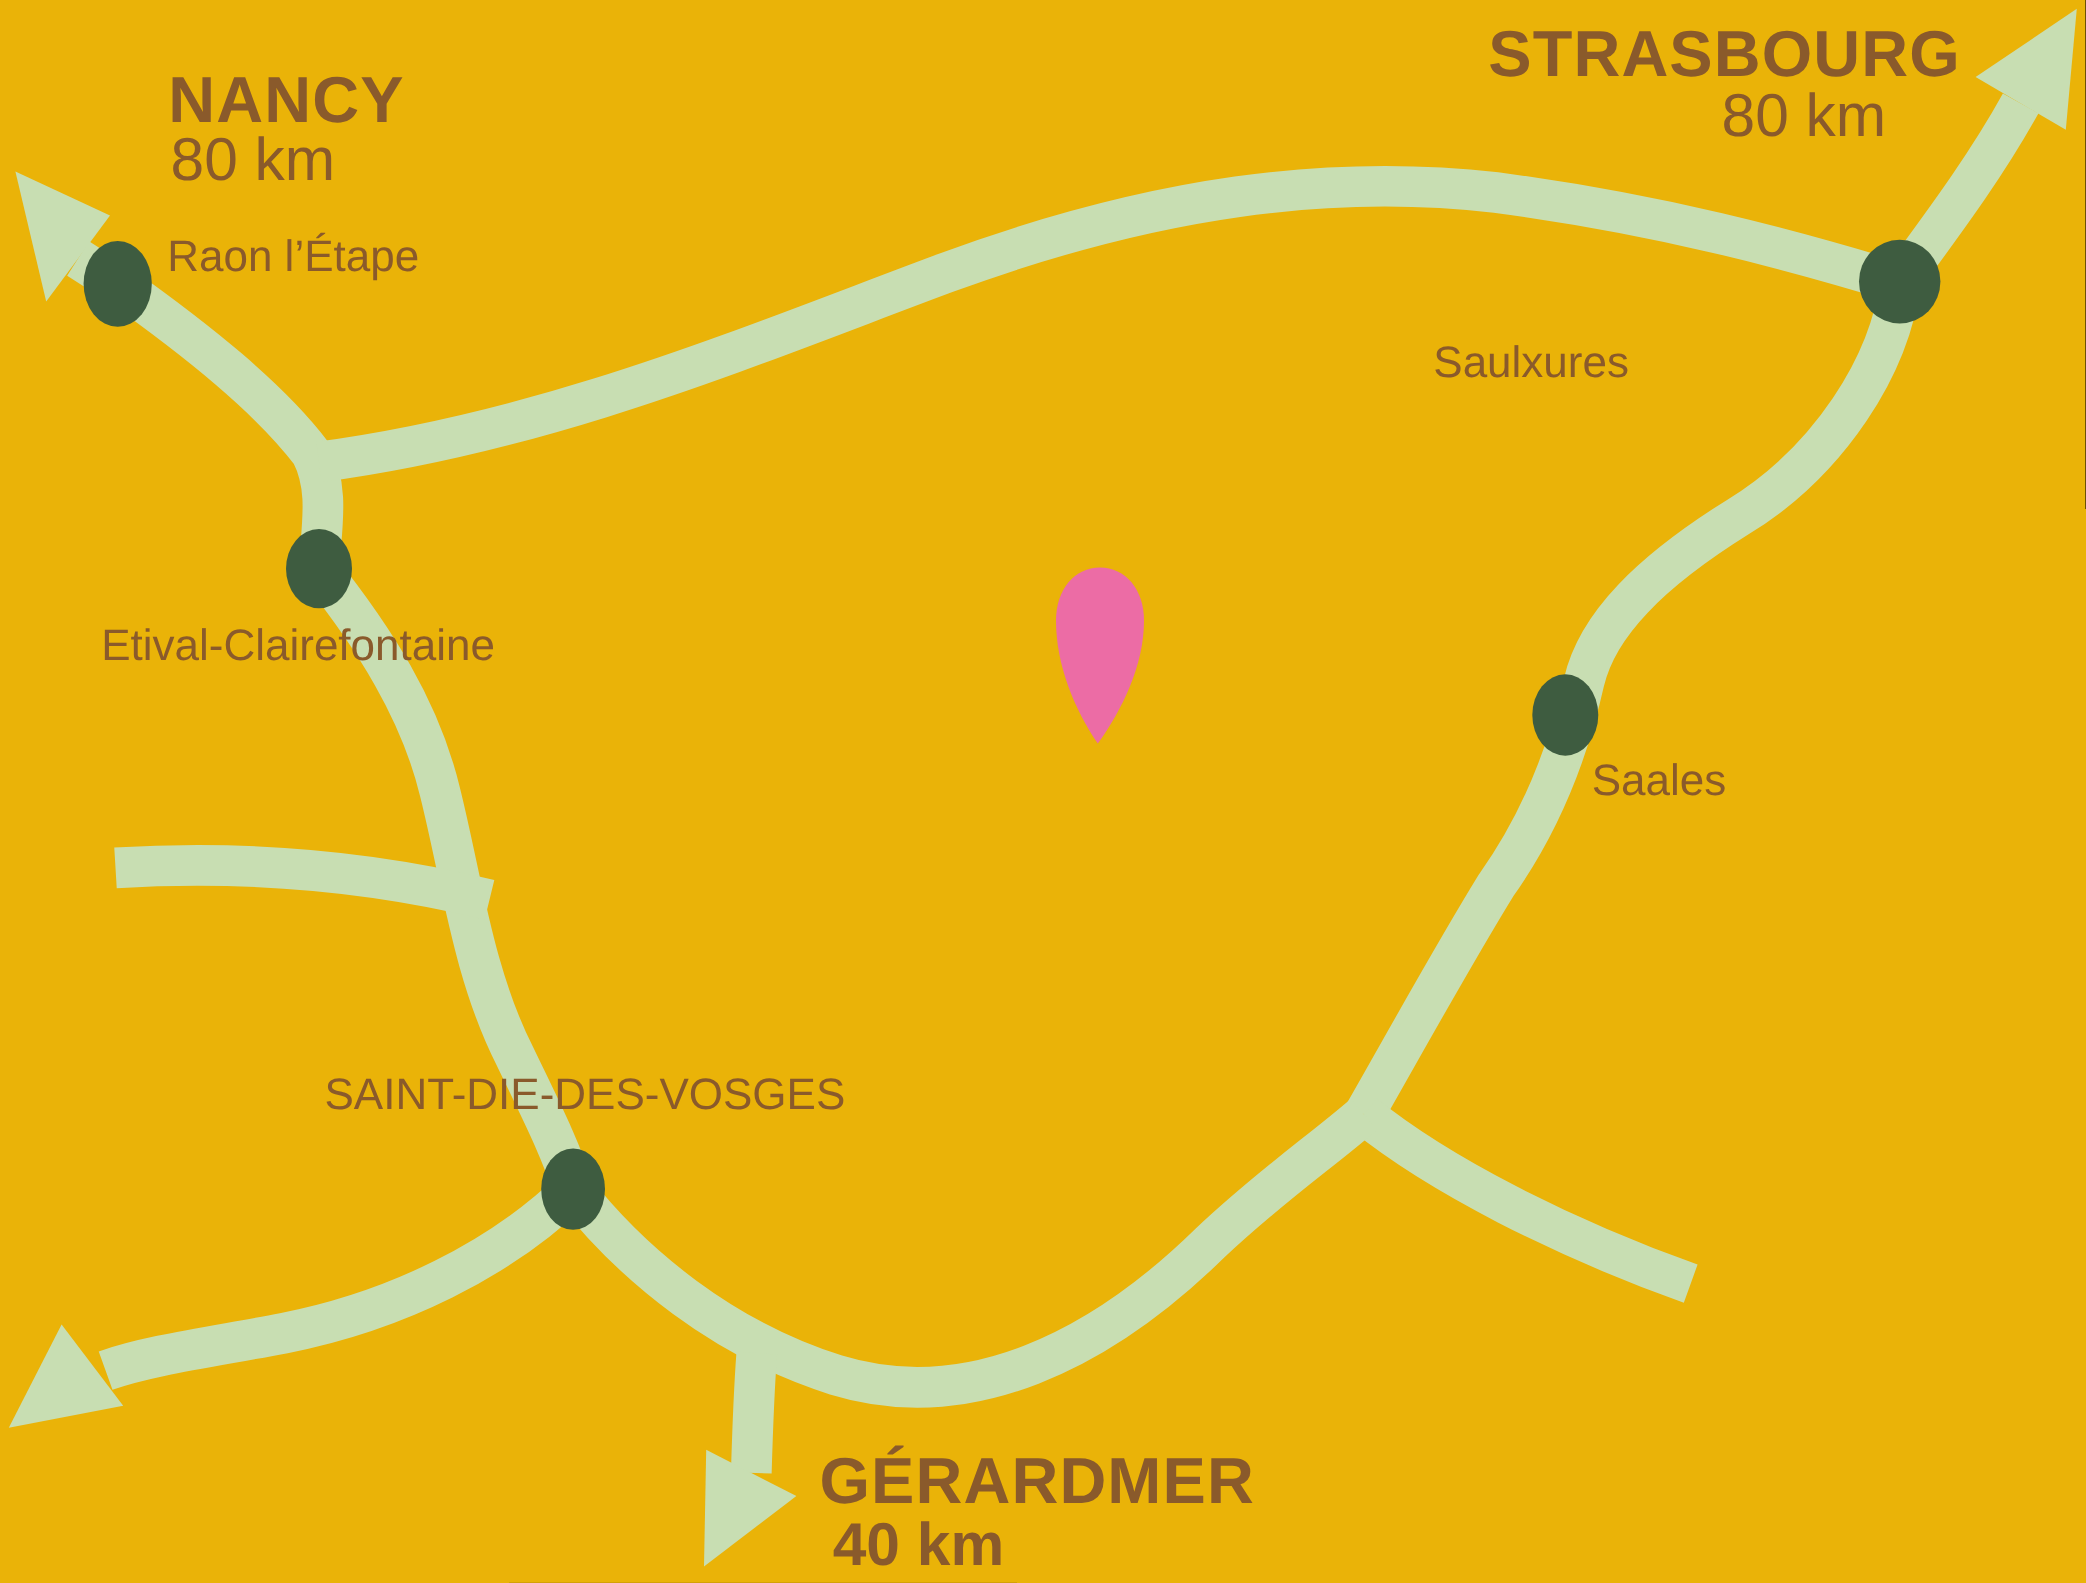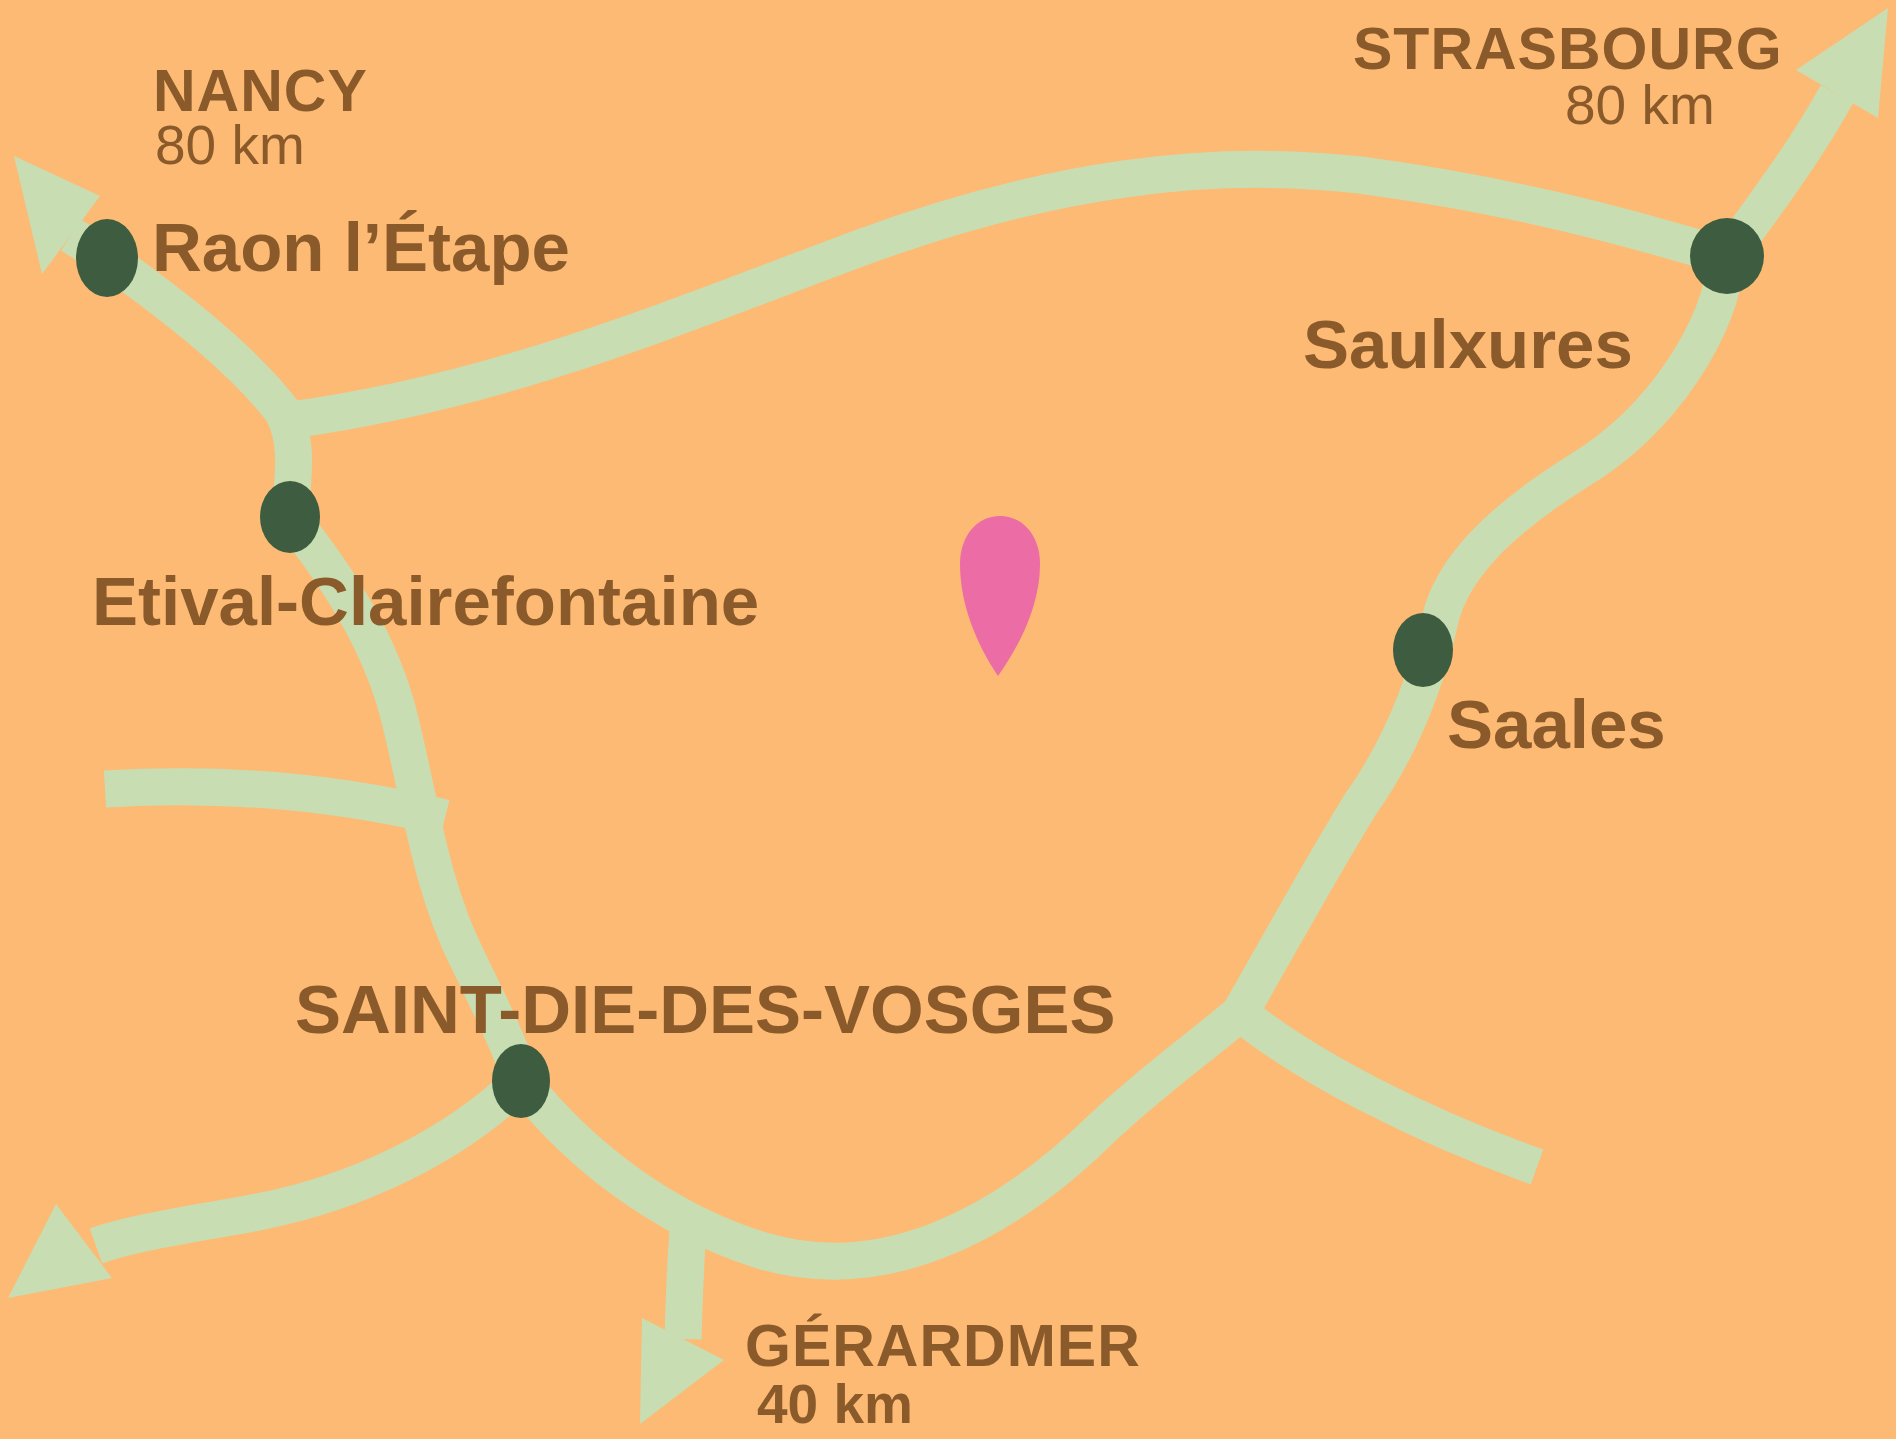--- a/index.html
+++ b/index.html
@@ -8,41 +8,41 @@
     background: #000000;
     width: 1896px;
     height: 1439px;
     overflow: hidden;
     font-family: "Liberation Sans", sans-serif;
   }
   #map-stage {
     position: relative;
     width: 1896px;
     height: 1439px;
-    background: #fdba74;
+    background: #eab308;
   }
   #road-layer {
     position: absolute;
     left: 0;
     top: 0;
   }
   .label {
     position: absolute;
     color: #8a5a2b;
     line-height: 1;
     white-space: nowrap;
   }
   .label.big {
     font-weight: 700;
     font-size: 59px;
     letter-spacing: 1px;
   }
   .label.town {
-    font-weight: 700;
-    font-size: 69px;
+    font-weight: 400;
+    font-size: 40px;
     text-align: center;
   }
   .label.dist {
     font-weight: 400;
     font-size: 55px;
   }
   .label.highlight {
     font-weight: 700;
     font-size: 59px;
   }

